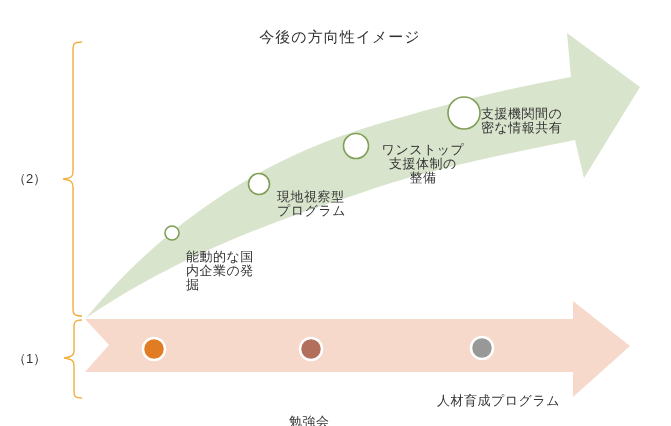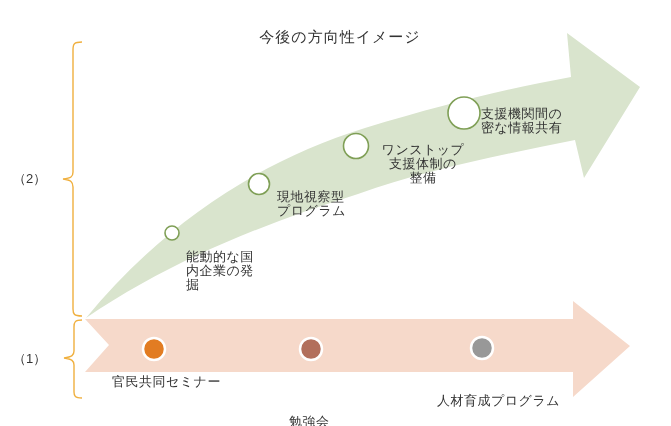--- a/index.html
+++ b/index.html
@@ -95,17 +95,16 @@
 プログラム</div>
   <div class="lbl" style="left:186px; top:250px; width:80px;">能動的な国
 内企業の発
 掘</div>
   <div class="lbl" style="left:378px; top:143px; width:90px;text-align:center;">ワンストップ
 支援体制の
 整備</div>
   <div class="lbl" style="left:481px; top:107px; width:100px;">支援機関間の
 密な情報共有</div>
 
-  <div class="base-lbl" style="left:112px; top:373px;">官民共同セミナー</div>
   <div class="base-lbl" style="left:289px; top:389px;margin-top:24px;">勉強会</div>
   <div class="base-lbl" style="left:437px; top:392px;">人材育成プログラム</div>
 
 </div>
 
 </body></html>

